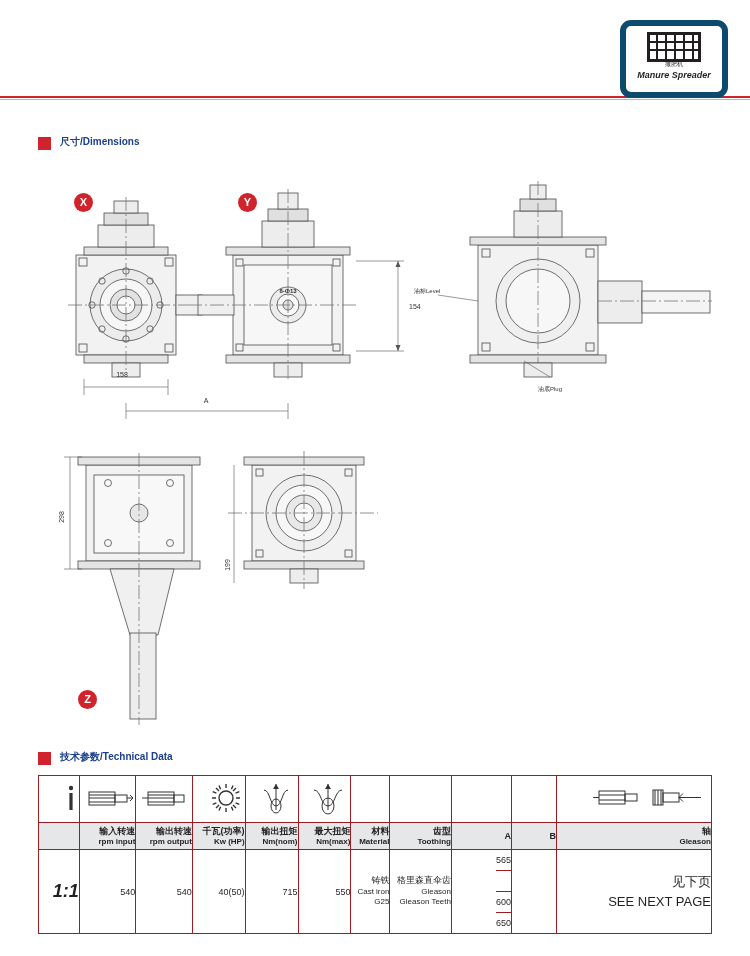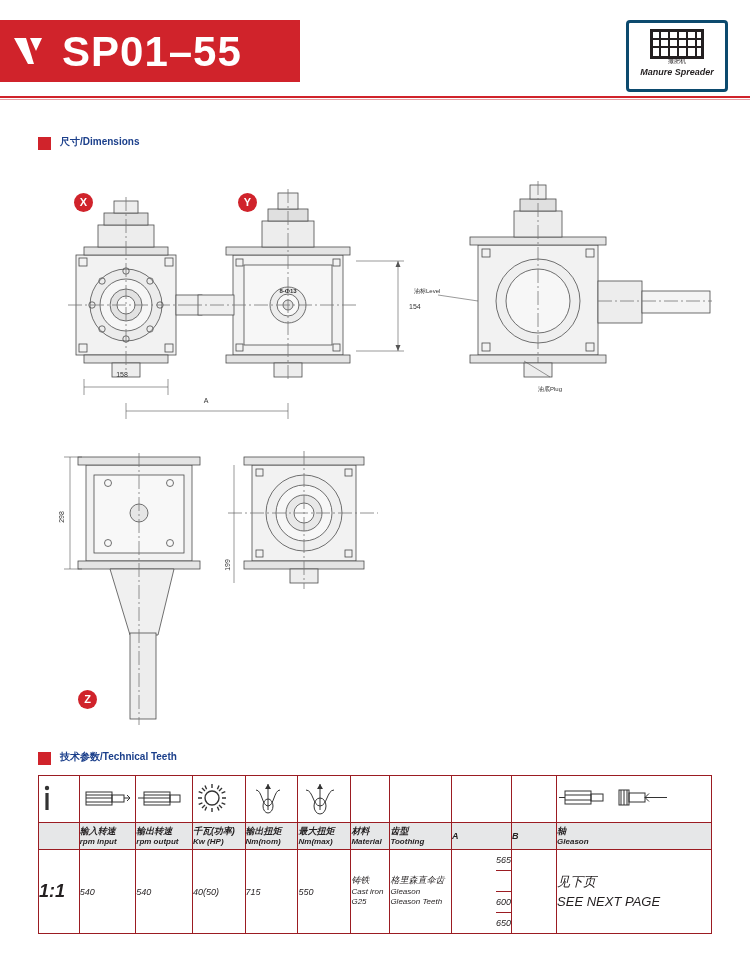--- a/index.html
+++ b/index.html
@@ -27,21 +27,21 @@
     font-family:"Liberation Sans", sans-serif;
   }
   .header-rule{
     position:absolute;left:0;top:96px;width:750px;height:2px;background:#d0232b;
   }
   .header-rule2{
     position:absolute;left:0;top:99px;width:750px;height:1px;background:#e7a0a4;
   }
   .brand-box{
     position:absolute;right:22px;top:20px;width:96px;height:66px;
-    border:3px solid #0c4a6e;border-radius:4px;background:#fff;
+    border:6px solid #0c4a6e;border-radius:11px;background:#fff;
     overflow:hidden;
   }
   .brand-grid{
     position:absolute;left:50%;top:6px;transform:translateX(-50%);
     width:54px;height:30px;
   }
   .brand-grid i{position:absolute;background:#231f20;}
   .brand-cn{
     position:absolute;left:0;right:0;top:34px;text-align:center;
     font-size:6px;color:#231f20;
@@ -74,49 +74,41 @@
   }
 
   
   .tbl-wrap{position:absolute;left:38px;top:775px;width:674px;}
   table.data{
     border-collapse:collapse;width:674px;
     font-size:9px;color:#231f20;
   }
   table.data td{
     border:1px solid #9b1c22;
-    text-align:left;vertical-align:middle;
+    text-align:right;vertical-align:middle;
     padding:0;
-    font-style:italic;
   }
   .icon-row td{height:46px;background:#ffffff;}
   .hdr-row td{height:26px;background:#e6e7e8;font-weight:bold;line-height:1.15;}
   .val-row td{height:62px;background:#ffffff;}
   .cn{font-size:9px;}
   .en{font-size:8px;}
   .i-cell{font-size:18px;font-style:italic;font-weight:bold;}
   .abcell{padding:0;}
   .abcell div{
     border-bottom:1px solid #9b1c22;height:20px;line-height:20px;font-size:9px;margin-left:44px;
   }
   .abcell div:last-child{border-bottom:none;}
   .shaft-note{font-size:13px;line-height:1.5;}
   .mat{line-height:1.3;}
 </style>
 </head>
 <body>
 
 <div class="header">
-  <div class="title-bar">
-    <svg class="logo-mark" viewBox="0 0 34 34">
-      <polygon points="2,4 14,4 22,30 16,30" fill="#ffffff"></polygon>
-      <polygon points="18,4 30,4 24,17" fill="#ffffff"></polygon>
-    </svg>
-    <div class="title-text">SP01–55</div>
-  </div>
   <div class="header-rule"></div>
   <div class="header-rule2"></div>
 
   <div class="brand-box">
     <div class="brand-grid">
       <i style="left:0;top:0;width:54px;height:3px;"></i>
       <i style="left:0;top:0;width:3px;height:30px;"></i>
       <i style="left:51px;top:0;width:3px;height:30px;"></i>
       <i style="left:0;top:27px;width:54px;height:3px;"></i>
       <i style="left:9px;top:3px;width:2px;height:24px;"></i>
@@ -276,21 +268,21 @@
     </g>
   </svg>
 
   <div class="badge" style="left:36px;top:28px;">X</div>
   <div class="badge" style="left:200px;top:28px;">Y</div>
   <div class="badge" style="left:40px;top:525px;">Z</div>
 </div>
 
 <div class="sec" style="left:38px;top:750px;">
   <div class="tick"></div>
-  <div class="txt">技术参数/Technical Teeth</div>
+  <div class="txt">技术参数/Technical Data</div>
 </div>
 
 <div class="tbl-wrap">
 <table class="data">
   <colgroup>
     <col style="width:46px">
         <col style="width:58px">
         <col style="width:58px">
     <col style="width:58px">
         <col style="width:56px">

